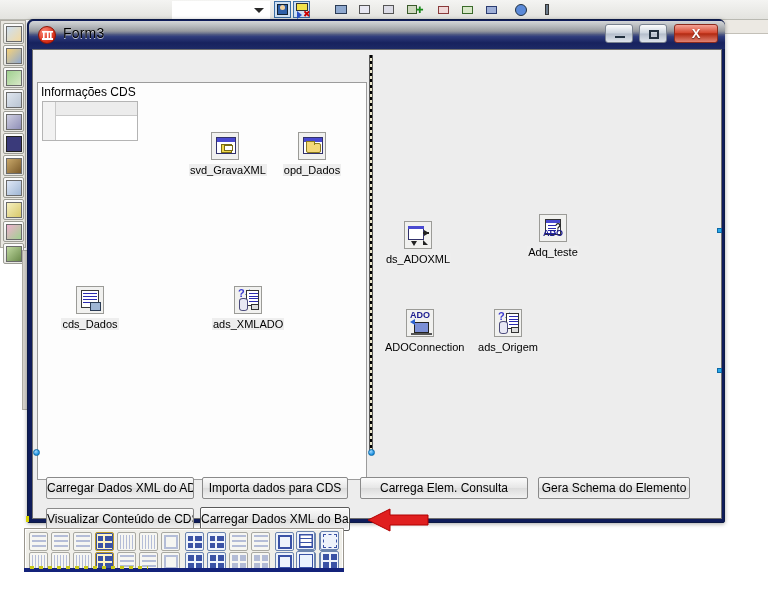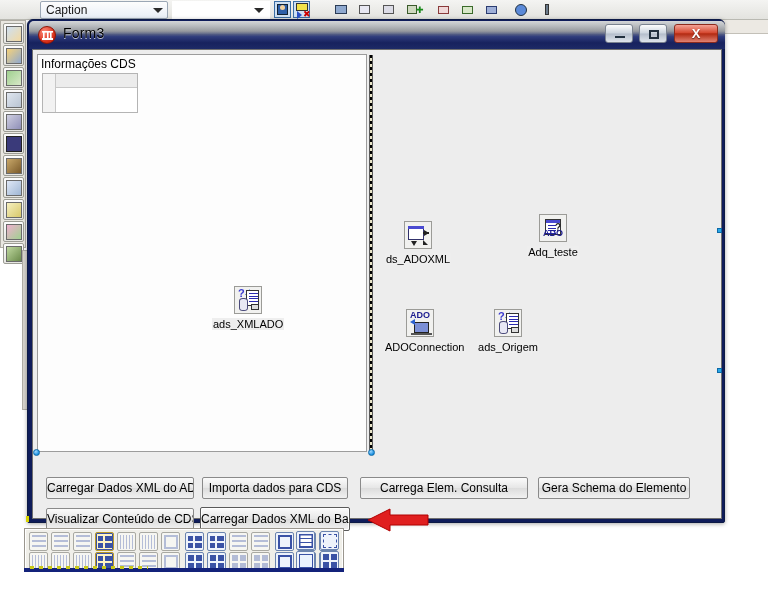--- a/index.html
+++ b/index.html
@@ -128,21 +128,21 @@
 
   
   .panel {
     position:absolute; top:4px; height:398px;
     background:#fdfdfd; border:1px solid #9c9c9c;
   }
   .panel-title {
     position:absolute; left:3px; top:2px;
     font-size:12px; color:#000;
   }
-  .panel-left  { left:4px;   width:330px; }
+  .panel-left  { left:4px;   width:330px;margin-top:28px; }
   .panel-right { left:341px; width:341px; }
 
   .dbgrid {
     position:absolute; top:18px; left:4px;
     width:96px; height:40px;
     background:#ffffff; border:1px solid #b4b4b4;
   }
   .dbgrid .gutter { position:absolute; left:0; top:0; width:13px; height:100%; background:#f2f2f2; border-right:1px solid #c8c8c8; }
   .dbgrid .hdr { position:absolute; left:13px; top:0; right:0; height:14px; background:#ececec; border-bottom:1px solid #c8c8c8; }
 
@@ -280,24 +280,20 @@
     background: repeating-linear-gradient(90deg,#c8c818 0 4px, transparent 4px 9px);
   }
   .tiny-mark { position:absolute; left:26px; top:516px; width:3px; height:6px; background:#d8d400; }
 </style>
 </head>
 <body>
 
 <div id="root">
 
   <div class="ide-topbar">
-    <div class="combo-caption">
-      <span>Caption</span>
-      <span class="arrow"></span>
-    </div>
     <div class="combo-wide">
       <span class="arrow"></span>
     </div>
 
     <div class="tb-btn sel" style="left:274px;">
       <div style="position:absolute;left:2px;top:2px;width:11px;height:11px;background:#2d5fa8;border:1px solid #123;"></div>
       <div style="position:absolute;left:5px;top:3px;width:5px;height:5px;border-radius:50%;background:#f2d2a0;"></div>
     </div>
     <div class="tb-btn sel" style="left:293px;">
       <div style="position:absolute;left:2px;top:1px;width:12px;height:8px;background:#f2e24a;border:1px solid #333;"></div>
@@ -405,23 +401,49 @@
         <div class="panel-title">Informações CDS</div>
         <div class="dbgrid">
           <div class="gutter"></div>
           <div class="hdr"></div>
         </div>
       </div>
 
 
       <div class="splitter"></div>
 
-
-
-
+      <div class="comp" style="left:156px; top:82px;">
+        <div class="comp-ico">
+          <div class="win-frame">
+              <div class="tbar"></div>
+            </div>
+          <div class="disk"></div>
+        </div>
+        <span class="comp-lbl">svd_GravaXML</span>
+      </div>
+
+      <div class="comp" style="left:243px; top:82px;">
+        <div class="comp-ico">
+          <div class="win-frame">
+              <div class="tbar"></div>
+            </div>
+          <div class="folder"></div>
+        </div>
+        <span class="comp-lbl">opd_Dados</span>
+      </div>
+
+
+      <div class="comp" style="left:21px; top:236px;">
+        <div class="comp-ico">
+          <div class="paper"></div>
+          <div class="lines" style="left:6px;top:6px;"></div>
+          <div class="mini-pc"></div>
+        </div>
+        <span class="comp-lbl">cds_Dados</span>
+      </div>
 
 
       <div class="comp" style="left:179px; top:236px;">
         <div class="comp-ico">
           <div class="qmark">?</div>
           <div class="bluearrow"></div>
           <div class="doc-r"></div>
           <div class="cyl"></div>
           <div class="plug"></div>
         </div>

